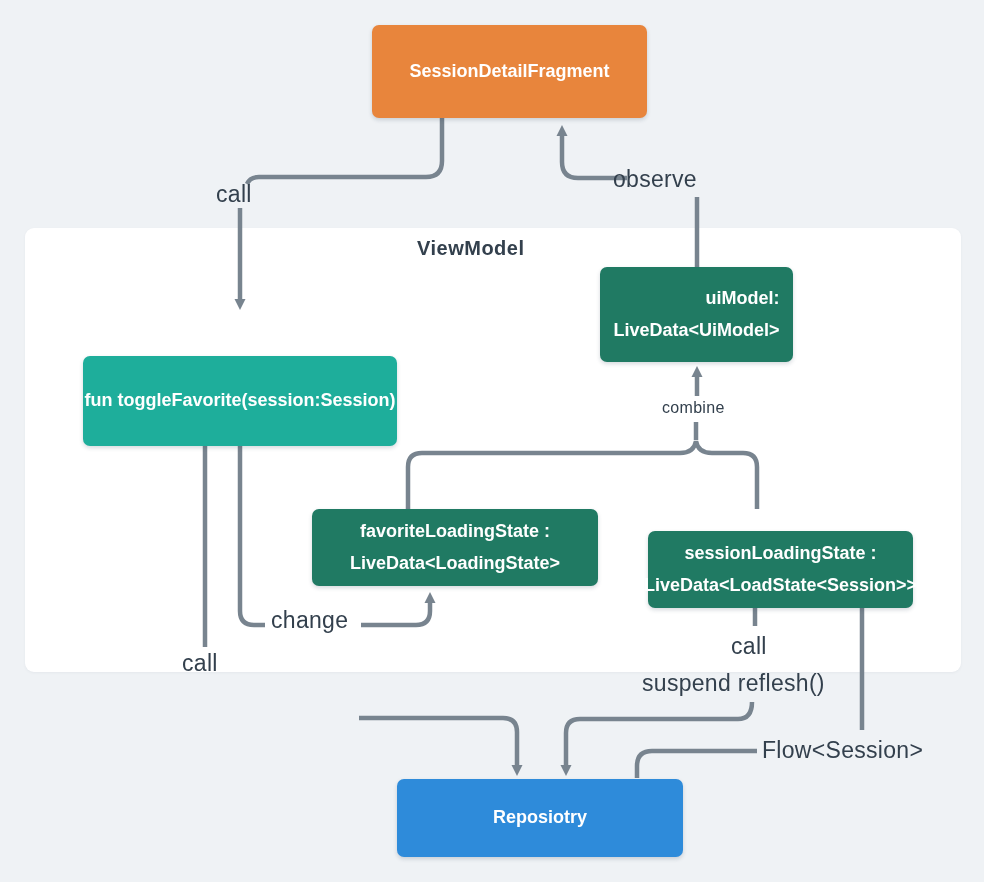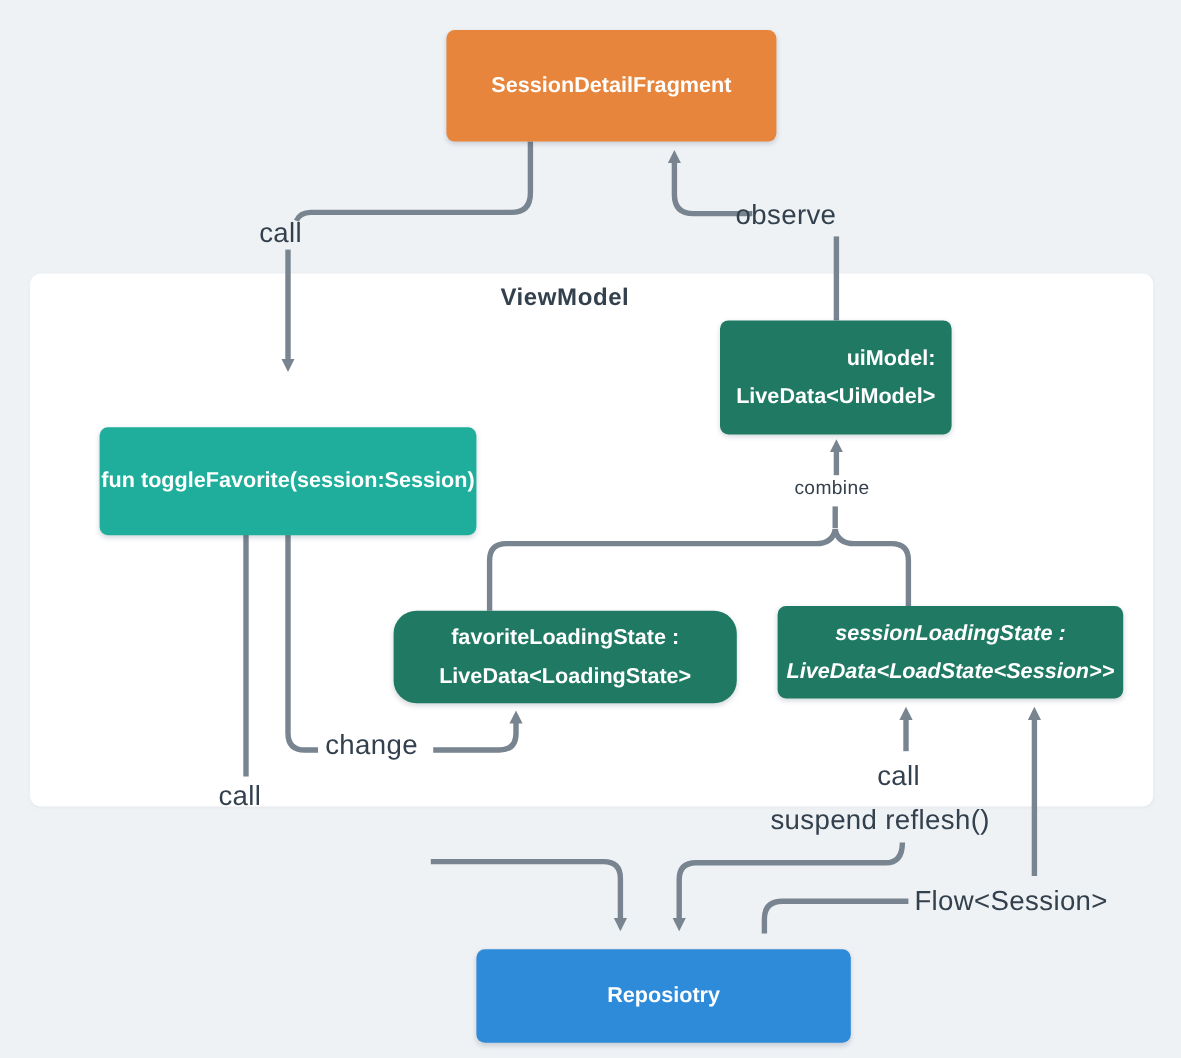--- a/index.html
+++ b/index.html
@@ -27,23 +27,23 @@
   }
   .node{
     position:absolute;display:flex;align-items:center;justify-content:center;
     border-radius:7px;color:#fff;font-weight:bold;font-size:18px;
     text-align:center;white-space:pre-line;line-height:1.75;
     box-shadow:0 2px 4px rgba(30,50,70,0.18);
   }
   .node-fragment{left:372px;top:25px;width:275px;height:93px;background:var(--node_orange);}
   .node-toggle{left:83px;top:315px;width:314px;height:90px;background:var(--node_teal);margin-top:41px;}
   .node-uimodel{left:600px;top:267px;width:193px;height:95px;background:var(--node_green);text-align:right;}
-  .node-favstate{left:328px;top:509px;width:286px;height:77px;background:var(--node_green);border-radius:19px;}
-  .node-sessstate{left:648px;top:505px;width:288px;height:77px;background:var(--node_green);font-style:italic;}
-  .node-repo{left:397px;top:779px;width:312px;height:78px;background:var(--node_blue);margin-top:12px;}
+  .node-favstate{left:312px;top:509px;width:286px;height:77px;background:var(--node_green);}
+  .node-sessstate{left:648px;top:531px;width:265px;height:77px;background:var(--node_green);}
+  .node-repo{left:397px;top:779px;width:286px;height:78px;background:var(--node_blue);}
   .edge-label{
     position:absolute;font-size:23px;font-weight:500;color:var(--label_text);
     white-space:nowrap;letter-spacing:0.3px;
   }
   .lbl-call-top{left:216px;top:181px;}
   .lbl-observe{left:613px;top:166px;}
   .lbl-combine{left:662px;top:399px;font-size:16px;font-weight:normal;text-align:right;}
   .lbl-change{left:271px;top:607px;}
   .lbl-call-left{left:182px;top:650px;}
   .lbl-suspend-favorite{left:55px;top:685px;}

